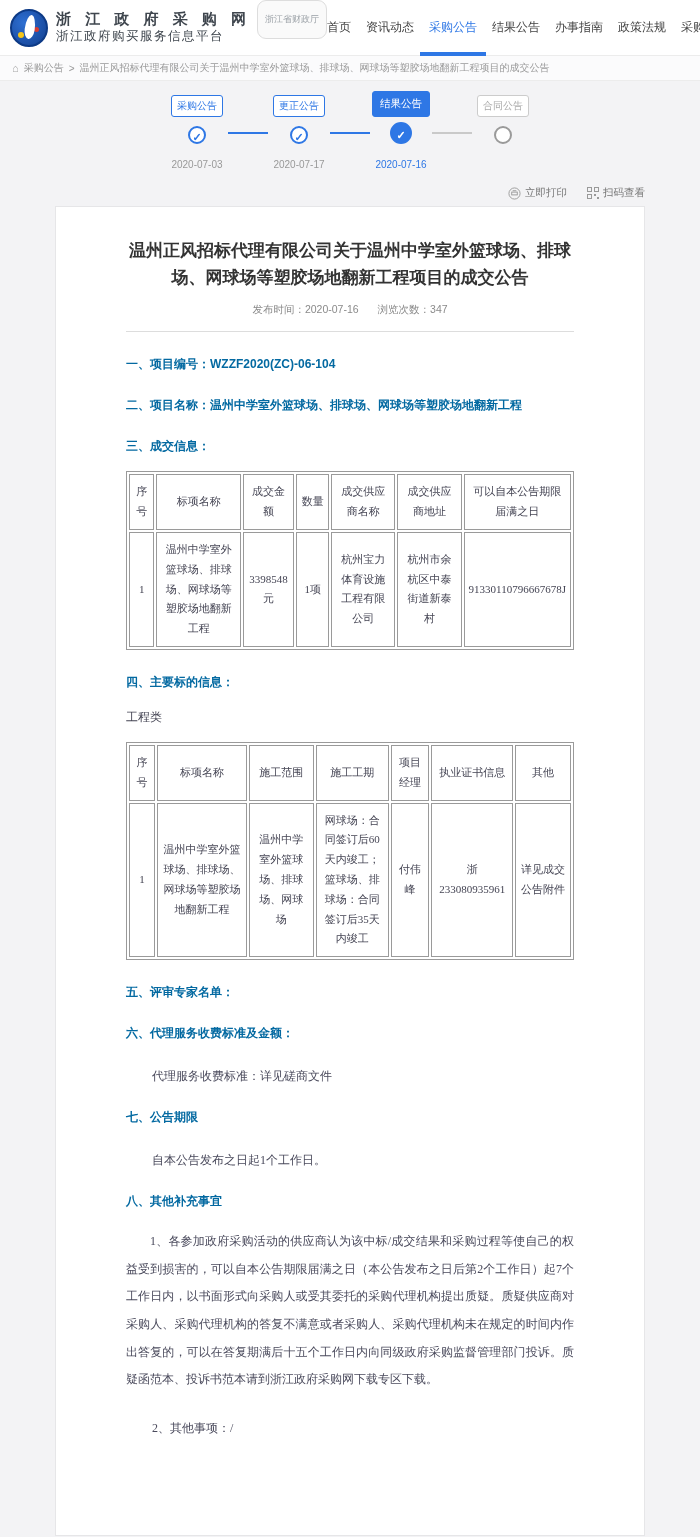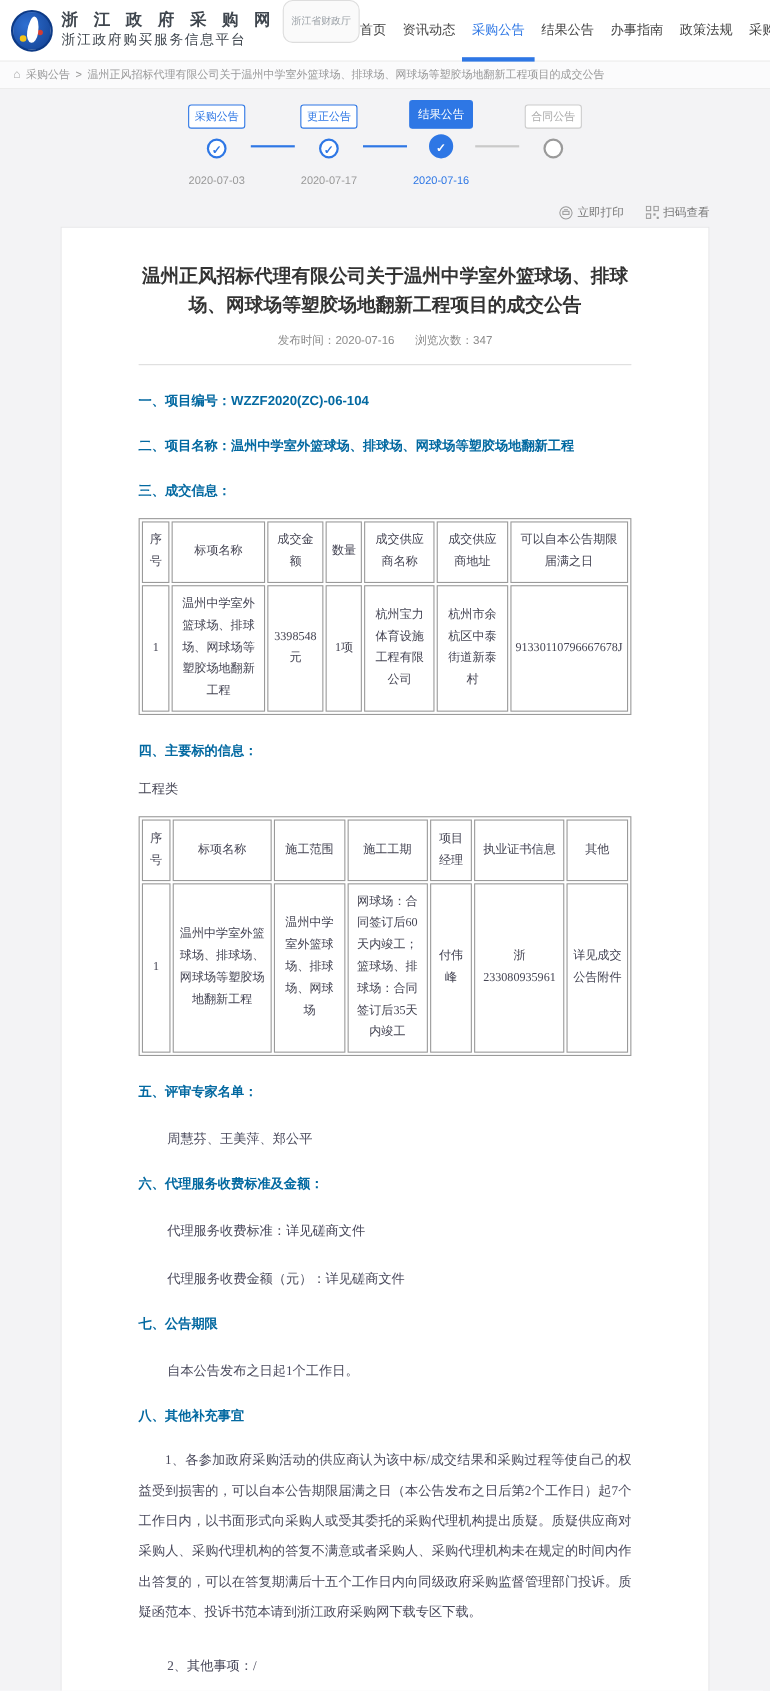--- a/index.html
+++ b/index.html
@@ -261,25 +261,23 @@
       <td>温州中学室外篮球场、排球场、网球场</td>
       <td>网球场：合同签订后60天内竣工；篮球场、排球场：合同签订后35天内竣工</td>
       <td>付伟峰</td>
       <td>浙233080935961</td>
       <td>详见成交公告附件</td>
     </tr>
   </tbody>
     </table>
 
   <div class="sec-h">五、评审专家名单：</div>
-  <div class="body-line">周慧芬、王美萍、郑公平</div>
 
   <div class="sec-h">六、代理服务收费标准及金额：</div>
   <div class="body-line">代理服务收费标准：详见磋商文件</div>
-  <div class="body-line">代理服务收费金额（元）：详见磋商文件</div>
 
   <div class="sec-h">七、公告期限</div>
   <div class="body-line">自本公告发布之日起1个工作日。</div>
 
   <div class="sec-h">八、其他补充事宜</div>
   <p class="para">1、各参加政府采购活动的供应商认为该中标/成交结果和采购过程等使自己的权益受到损害的，可以自本公告期限届满之日（本公告发布之日后第2个工作日）起7个工作日内，以书面形式向采购人或受其委托的采购代理机构提出质疑。质疑供应商对采购人、采购代理机构的答复不满意或者采购人、采购代理机构未在规定的时间内作出答复的，可以在答复期满后十五个工作日内向同级政府采购监督管理部门投诉。质疑函范本、投诉书范本请到浙江政府采购网下载专区下载。</p>
   <div class="body-line">2、其他事项：/</div>
 
 </div>
 

